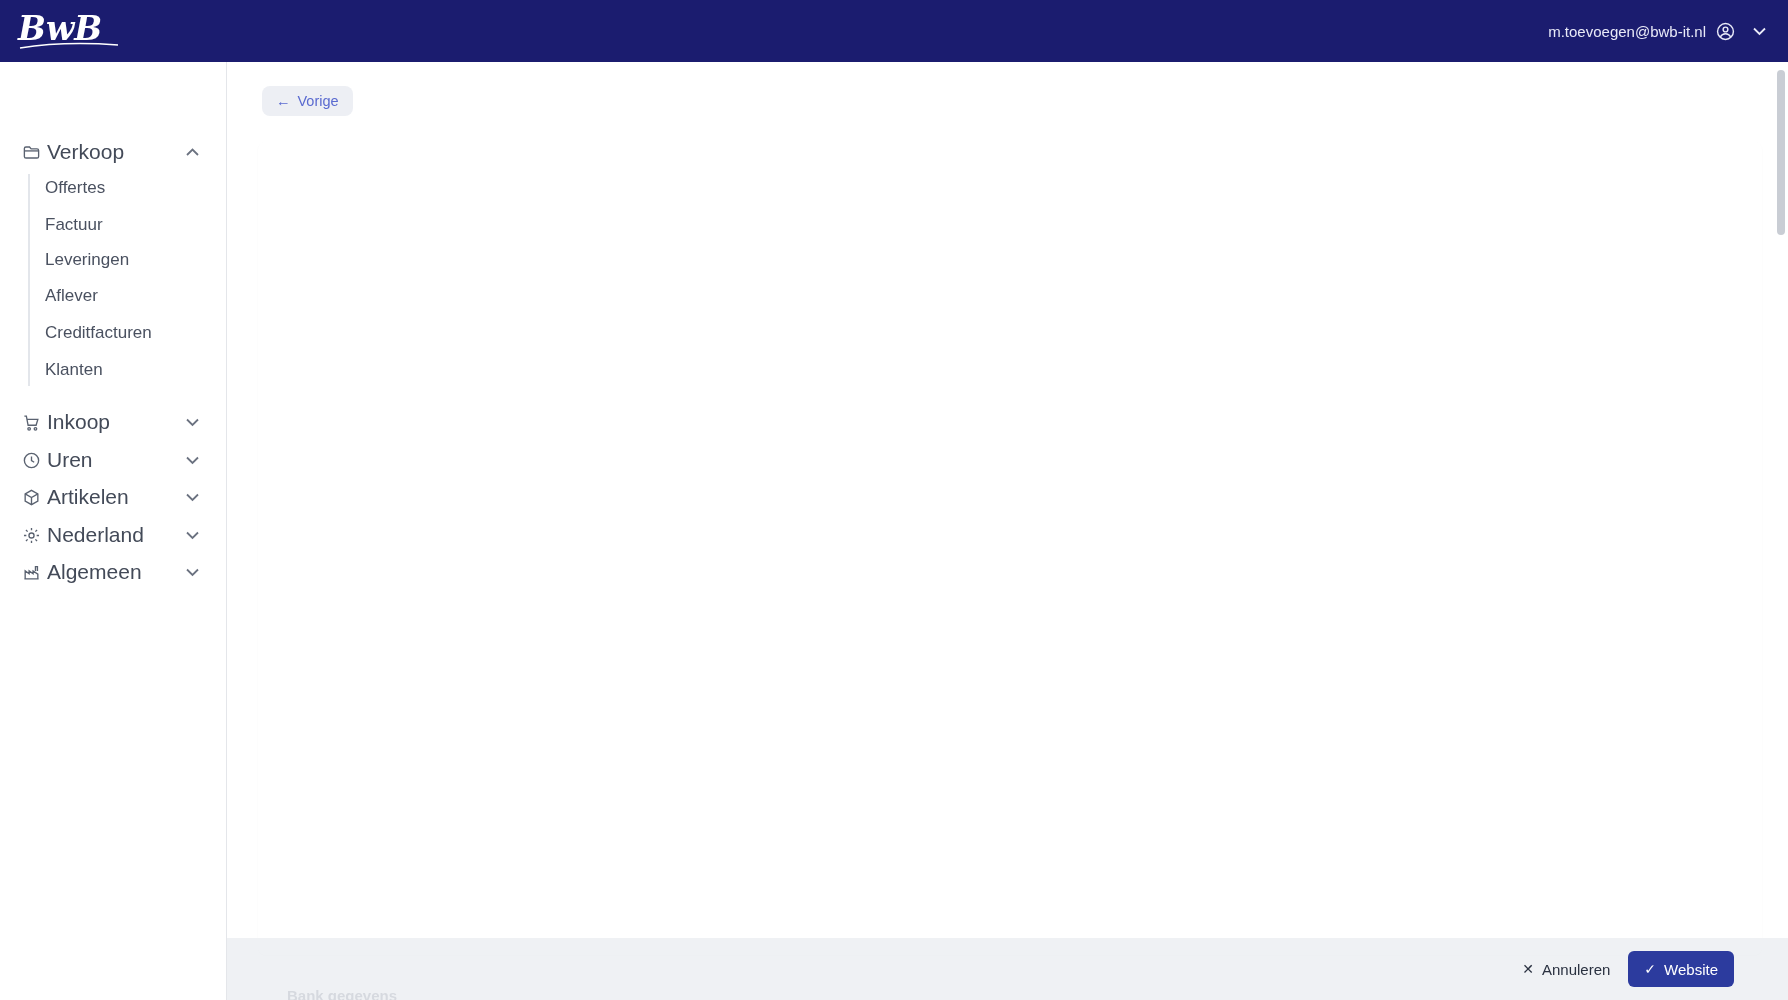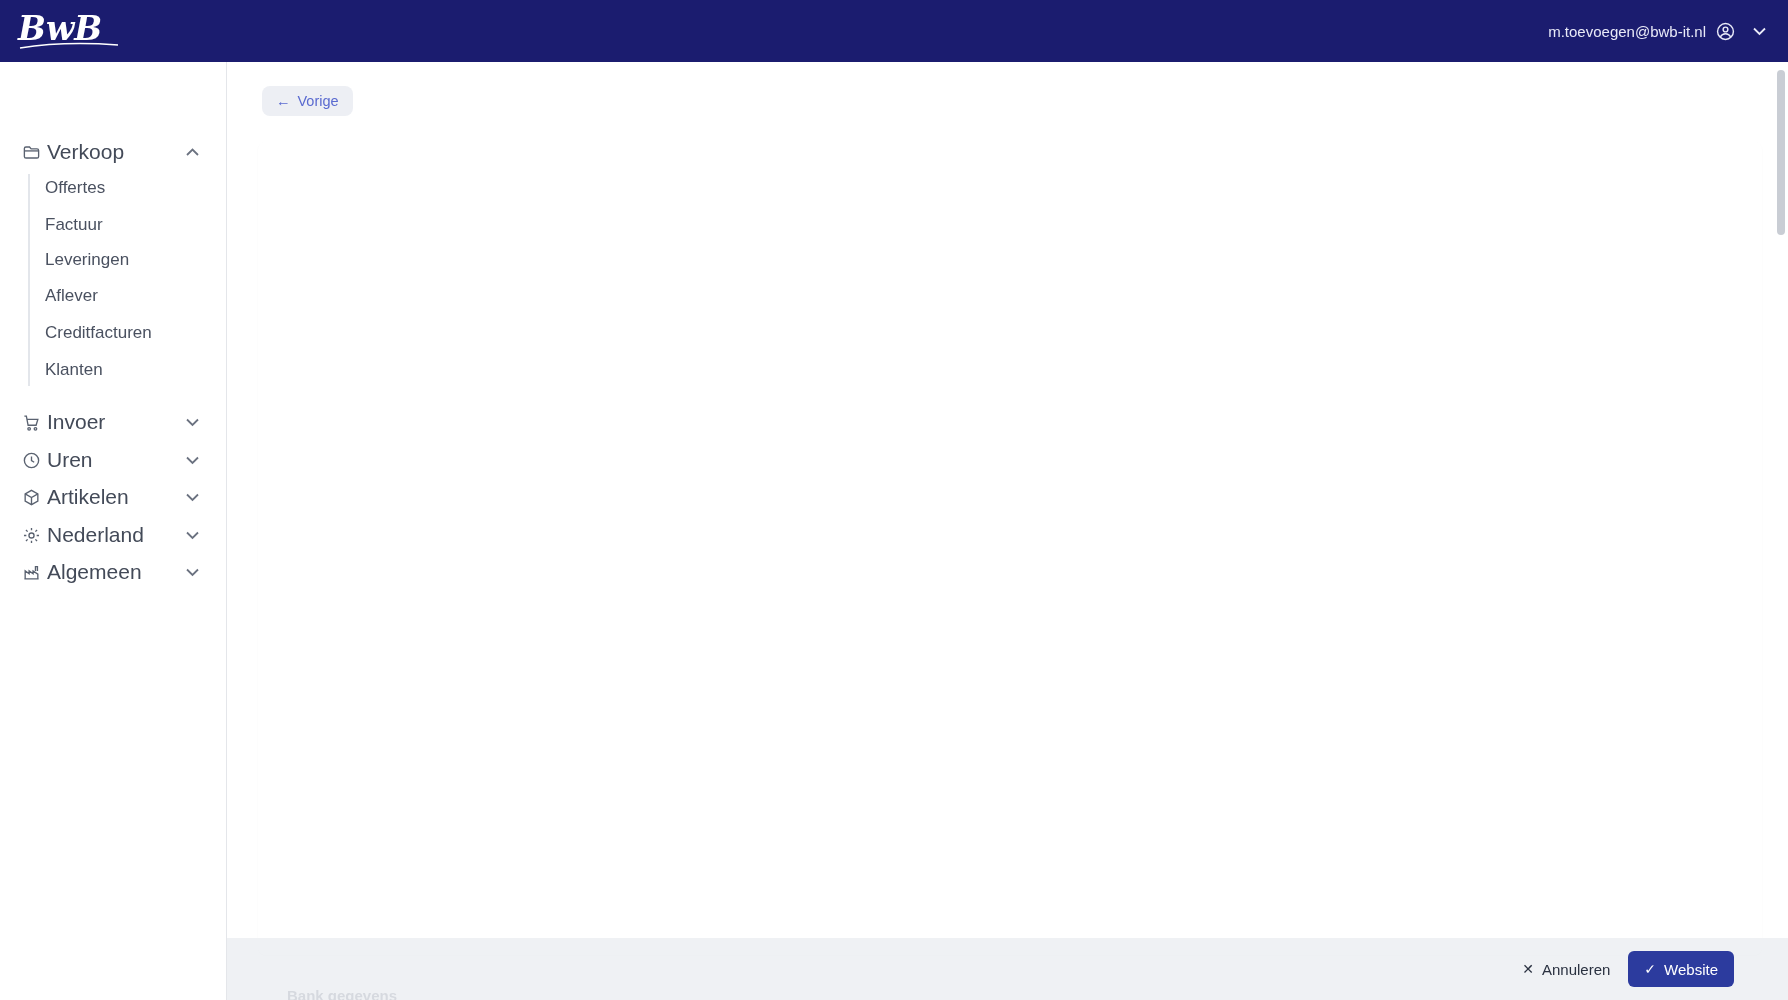--- a/index.html
+++ b/index.html
@@ -146,21 +146,21 @@
     <div class="sub-item" style="top:295px">Klanten</div>
 
     <div class="nav-item" style="top:345px">
       <span class="nav-ic">
         <svg width="19" height="19" viewBox="0 0 24 24" fill="none" stroke="#5a6270" stroke-width="1.7">
           <circle cx="9" cy="20" r="1.6"></circle>
             <circle cx="17" cy="20" r="1.6"></circle>
           <path d="M3 4h2.5l2.2 11.5h10.1L20 8H6.2"></path>
         </svg>
       </span>
-      <span class="nav-lbl">Invoer</span>
+      <span class="nav-lbl">Inkoop</span>
       <span class="chev">
         <svg width="13" height="9" viewBox="0 0 13 9" fill="none" stroke="#6b7280" stroke-width="1.8">
             <polyline points="1,1.5 6.5,7 12,1.5"></polyline>
           </svg>
       </span>
     </div>
 
     <div class="nav-item" style="top:383px">
       <span class="nav-ic">
         <svg width="19" height="19" viewBox="0 0 24 24" fill="none" stroke="#5a6270" stroke-width="1.7">

